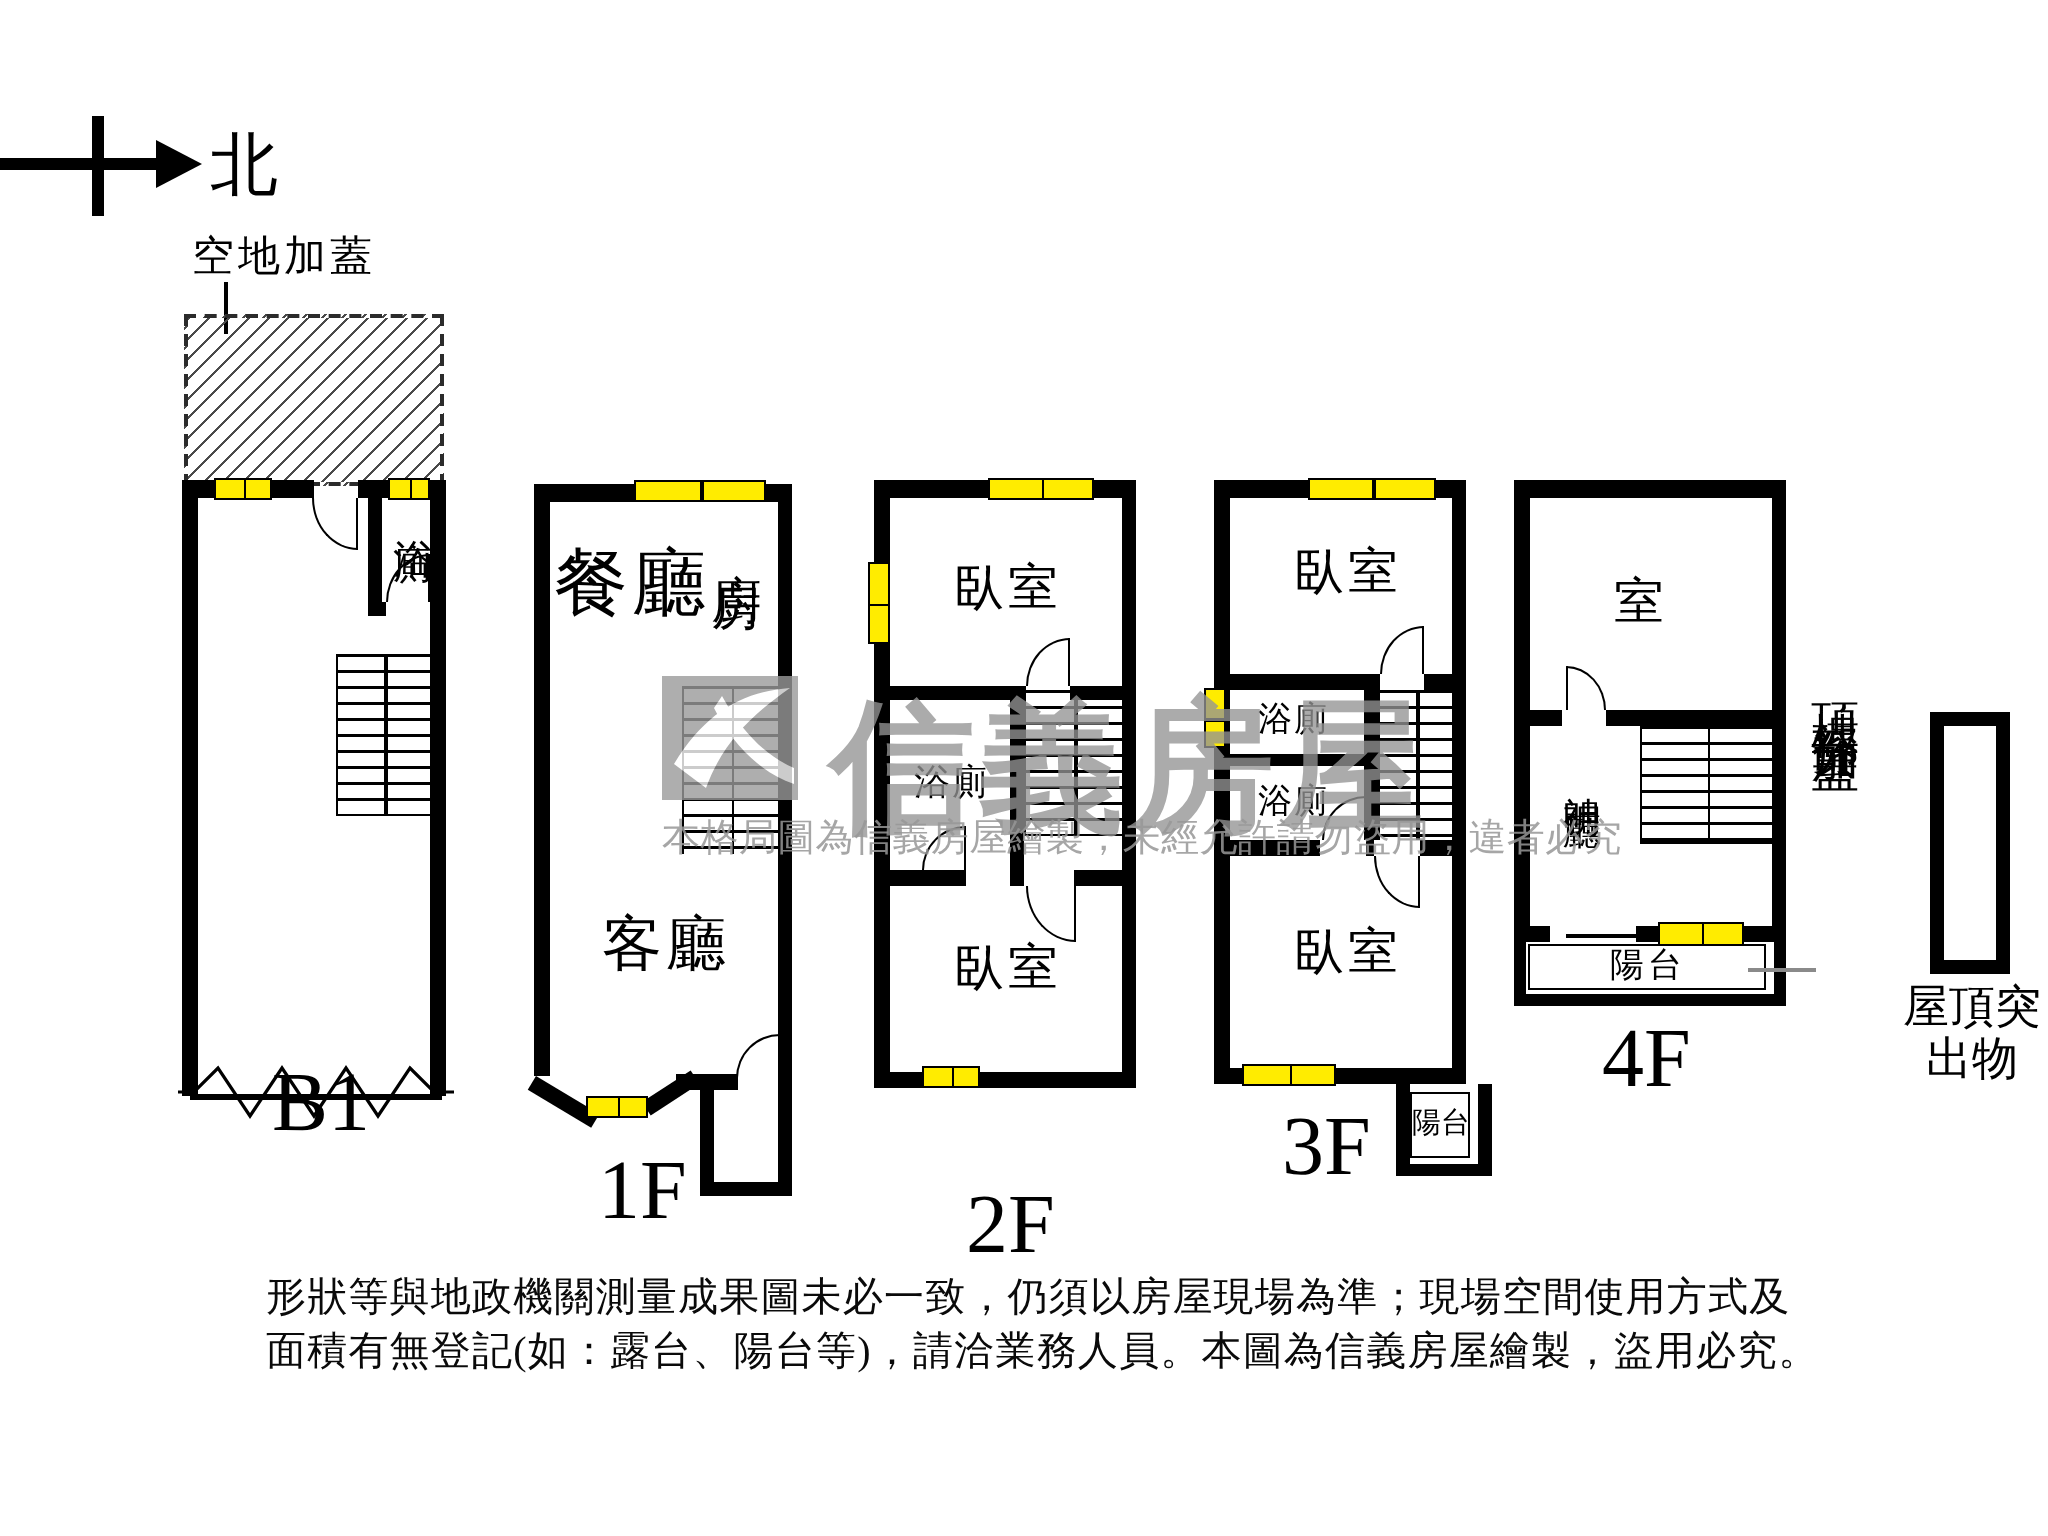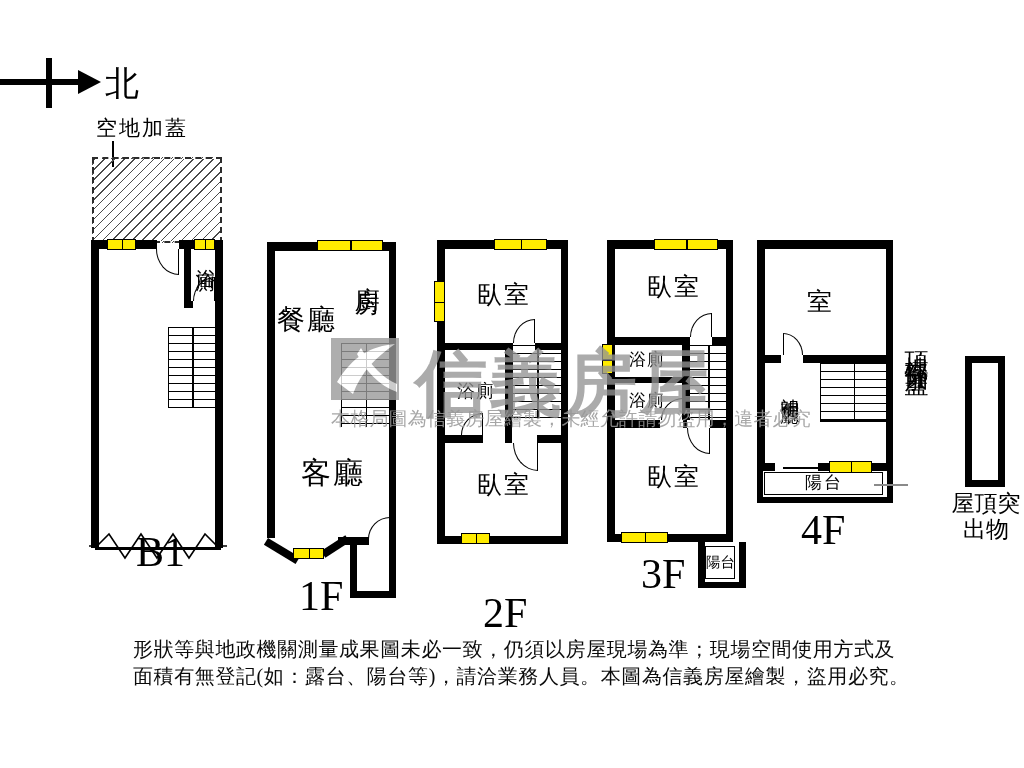--- a/index.html
+++ b/index.html
@@ -74,21 +74,21 @@
   <div class="wall" style="left:389px;top:242px;width:7px;height:356px;"></div>
   <div class="wall" style="left:268px;top:538px;width:37px;height:8px;transform:rotate(31deg);transform-origin:0 0;"></div>
   <div class="wall" style="left:321px;top:551px;width:29px;height:8px;transform:rotate(-33deg);transform-origin:0 0;"></div>
   <div class="wall" style="left:338px;top:537px;width:31px;height:8px;"></div>
   <div class="wall" style="left:350px;top:545px;width:7px;height:53px;"></div>
   <div class="wall" style="left:350px;top:591px;width:46px;height:7px;"></div>
   <div class="win h" style="left:317px;top:240px;width:66px;height:11px;"></div>
   <div class="win h" style="left:293px;top:548px;width:31px;height:11px;"></div>
   <div class="arc tl leaf-r" style="left:368px;top:517px;width:22px;height:22px;"></div>
   <div class="stairs" style="left:341px;top:343px;width:48px;height:84px;"></div>
-  <div class="txt" style="left:277px;top:304px;font-size:28px;letter-spacing:2px;font-family:Liberation Serif, serif;">餐廳</div>
+  <div class="txt" style="left:277px;top:272px;font-size:37px;letter-spacing:2px;font-family:Liberation Serif, serif;">餐廳</div>
   <div class="txt vtxt" style="left:352px;top:266px;font-size:25px;letter-spacing:3px;">廚房</div>
   <div class="txt" style="left:301px;top:456px;font-size:30px;letter-spacing:2px;">客廳</div>
   <div class="txt flabel" style="left:299px;top:572px;">1F</div>
 
   <div class="wall" style="left:437px;top:240px;width:131px;height:9px;"></div>
   <div class="wall" style="left:437px;top:240px;width:8px;height:304px;"></div>
   <div class="wall" style="left:561px;top:240px;width:7px;height:304px;"></div>
   <div class="wall" style="left:437px;top:536px;width:131px;height:8px;"></div>
   <div class="wall" style="left:437px;top:343px;width:76px;height:7px;"></div>
   <div class="wall" style="left:535px;top:343px;width:33px;height:7px;"></div>

